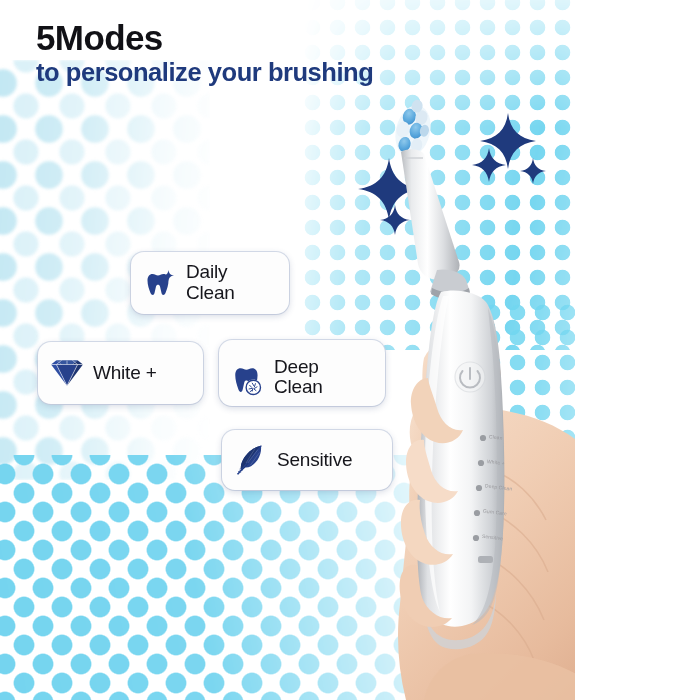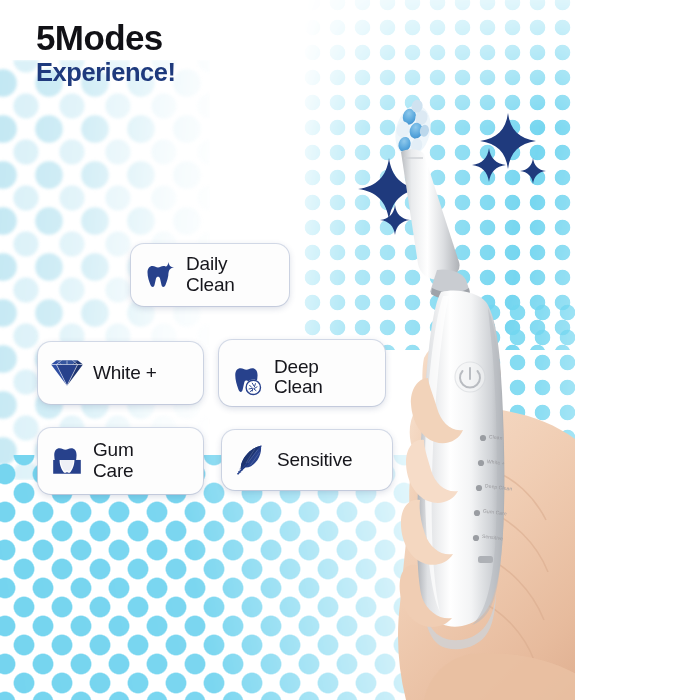--- a/index.html
+++ b/index.html
@@ -130,21 +130,21 @@
   }
   .badge .badge-label {
     font-size: 19px;
     font-weight: 400;
     color: #16161c;
     line-height: 1.08;
     white-space: pre-line;
     letter-spacing: -0.2px;
   }
 
-  #badge-daily    { left: 131px; top: 244px;  width: 158px; height: 62px; }
+  #badge-daily    { left: 131px; top: 252px;  width: 158px; height: 62px; }
   #badge-white    { left: 38px;  top: 342px;  width: 165px; height: 62px; }
   #badge-deep     { left: 219px; top: 340px;  width: 166px; height: 66px; align-items: flex-end; }
   #badge-gum      { left: 38px;  top: 428px;  width: 165px; height: 66px; }
   #badge-sensitive{ left: 222px; top: 430px;  width: 170px; height: 60px; }
 
   
   .sparkle {
     position: absolute;
     z-index: 14;
   }
@@ -174,21 +174,21 @@
 <div id="stage">
 
   <div class="dots" id="dots-topright"></div>
   <div class="dots" id="dots-right"></div>
   <div class="dots" id="dots-left-soft"></div>
   <div class="dots" id="dots-bottomleft"></div>
   <div class="dots" id="dots-bottomright"></div>
 
   <div id="headline">
     <div id="headline-main">5Modes</div>
-    <div class="headline-sub-line">Experience!</div>
+    <div class="headline-sub-line">to personalize your brushing</div>
   </div>
 
   <div id="brush-wrap">
     <svg width="700" height="700" viewBox="0 0 700 700">
       <defs>
         <linearGradient id="neckGrad" x1="0" y1="0" x2="1" y2="0">
           <stop offset="0%" stop-color="#b9bcc0"></stop>
           <stop offset="18%" stop-color="#e9ebed"></stop>
           <stop offset="45%" stop-color="#ffffff"></stop>
           <stop offset="72%" stop-color="#dddfe2"></stop>
@@ -415,37 +415,20 @@
           <path d="M40 51 L41 46"></path>
           <path d="M34 47 L39 46"></path>
           <path d="M36 52 L40 49"></path>
         </g>
       </svg>
     </span>
     <span class="badge-label">Deep
 Clean</span>
   </div>
 
-  <div class="badge" id="badge-gum">
-    <span class="badge-icon">
-      <svg width="34" height="32" viewBox="0 0 64 60">
-        <path d="M18 6 C12 6 8 11 8 19 C8 28 11 36 14 44 C16 50 21 50 22 44
-                 L25 32 C26 27 32 27 33 32 L36 44 C37 50 42 50 44 44
-                 C47 36 50 28 50 19 C50 11 46 6 40 6 C35 6 33 9 29 9
-                 C25 9 23 6 18 6 Z" fill="#27418c"></path>
-        <path d="M6 28 L58 28 L58 54 L6 54 Z" fill="#27418c"></path>
-        <path d="M18 28 C18 38 22 46 25 50 C27 53 30 53 32 50
-                 C34 53 37 53 39 50 C42 46 46 38 46 28 Z" fill="#ffffff"></path>
-        <path d="M20 28 C20 37 24 44 26 47 C28 50 30 50 32 47
-                 C34 50 36 50 38 47 C40 44 44 37 44 28 Z" fill="#27418c" opacity="0.08"></path>
-      </svg>
-    </span>
-    <span class="badge-label">Gum
-Care</span>
-  </div>
 
   <div class="badge" id="badge-sensitive">
     <span class="badge-icon">
       <svg width="32" height="34" viewBox="0 0 64 68">
         <path d="M52 6 C36 8 20 22 14 38 C11 46 11 52 13 56 L20 49
                  C28 50 38 44 45 34 C51 25 53 14 52 6 Z" fill="#27418c"></path>
         <path d="M52 6 C44 18 34 32 20 49 L13 56 C11 52 11 46 14 38
                  C20 22 36 8 52 6 Z" fill="#1d3470"></path>
         <path d="M52 6 L6 62" stroke="#27418c" stroke-width="2.4" stroke-linecap="round" fill="none"></path>
         <g stroke="#27418c" stroke-width="1.5" stroke-linecap="round" fill="none">

